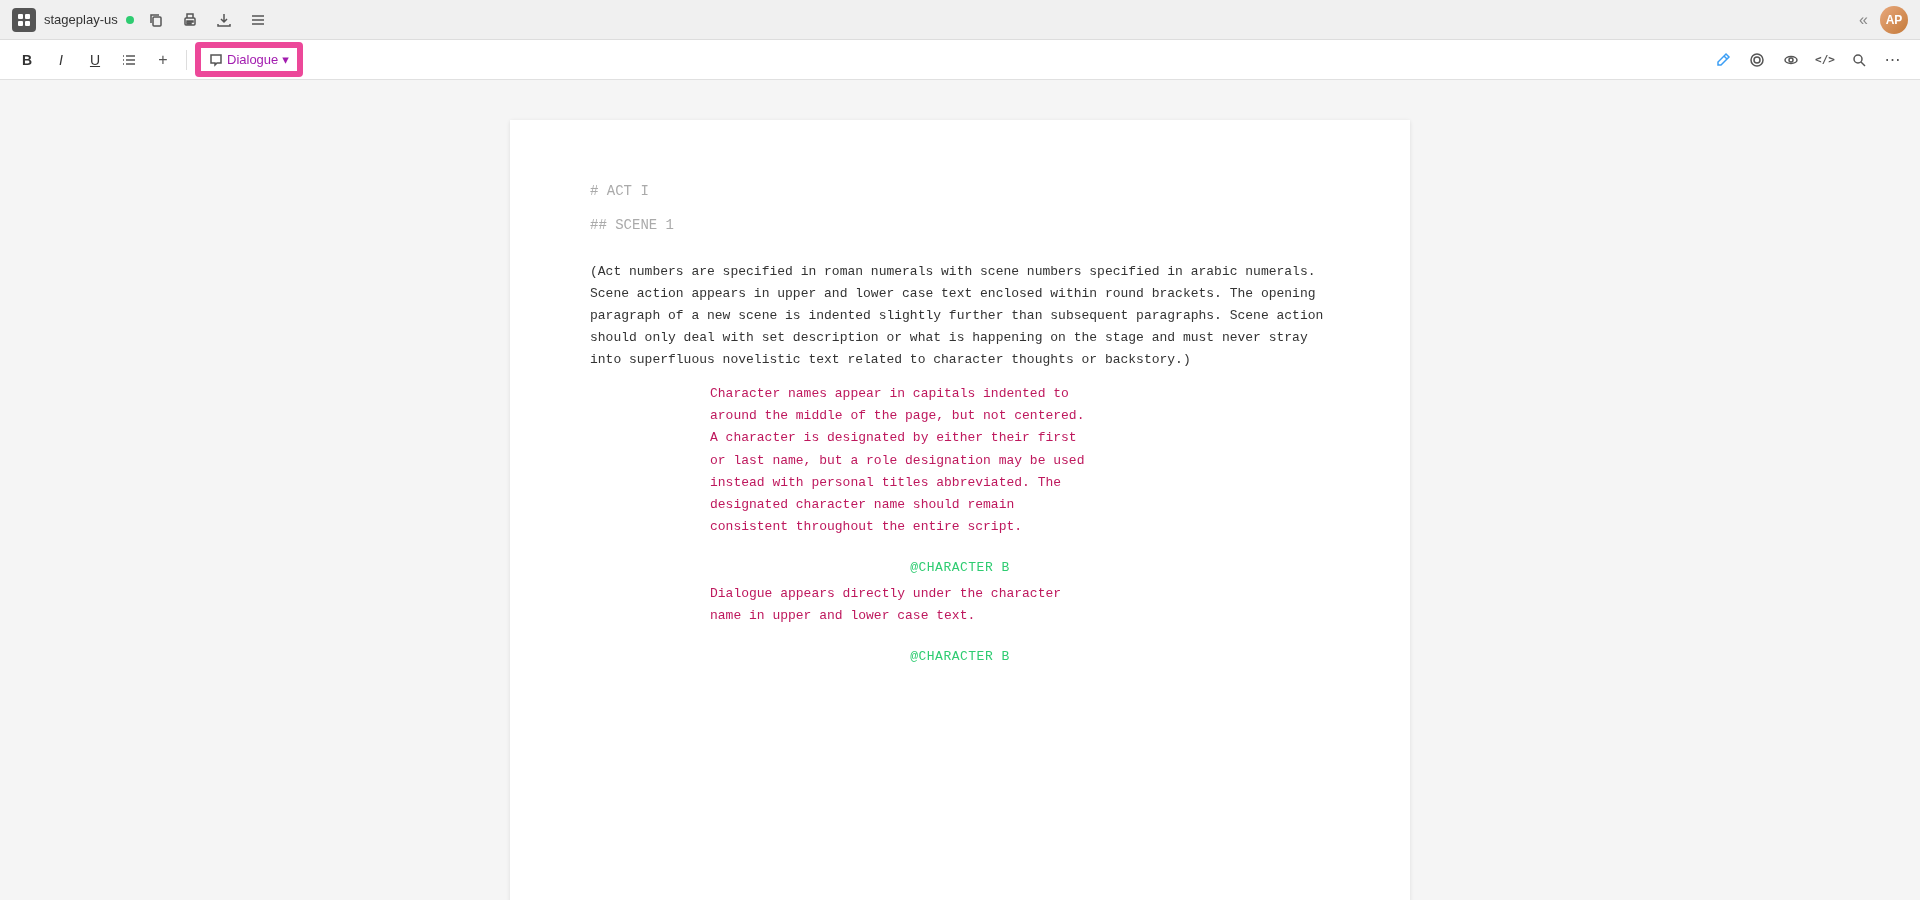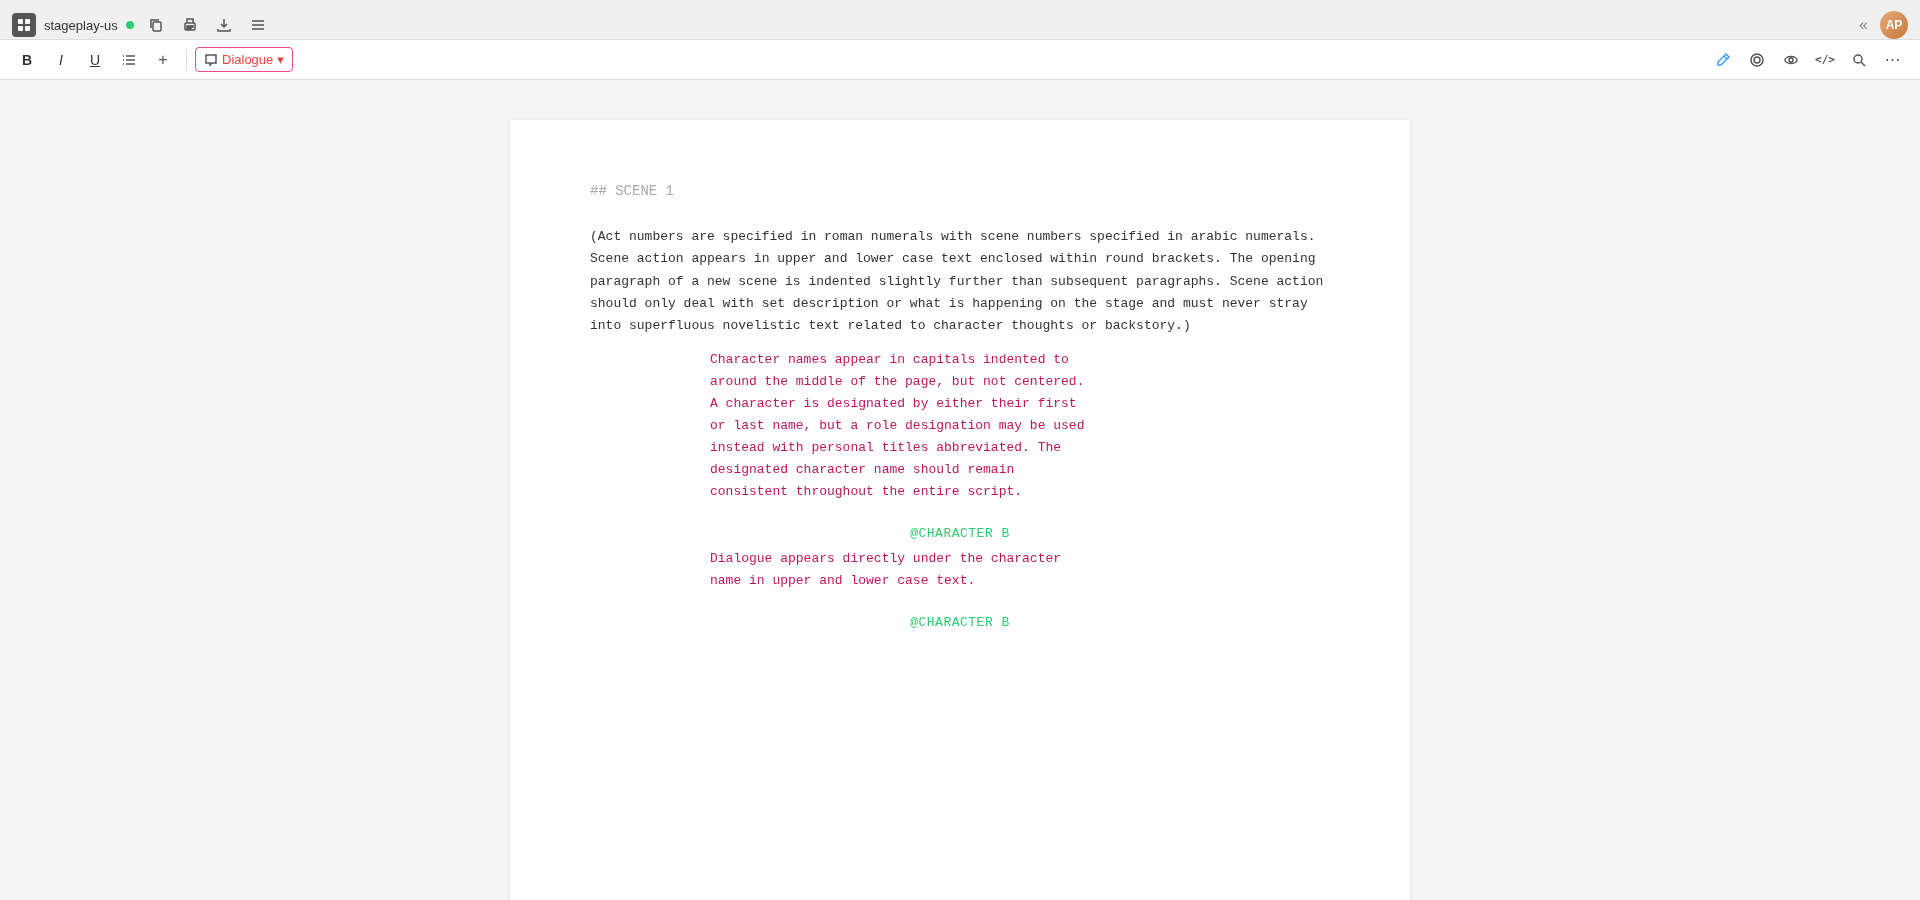--- a/index.html
+++ b/index.html
@@ -12,21 +12,21 @@
       font-family: -apple-system, BlinkMacSystemFont, 'Segoe UI', sans-serif;
       background: #f5f5f5;
       width: 1920px;
       height: 900px;
       overflow: hidden;
     }
 
     
     .top-bar {
       display: flex;
-      align-items: flex-end;
+      align-items: center;
       height: 40px;
       background: #f0f0f0;
       border-bottom: 1px solid #ddd;
       padding: 0 12px;
       gap: 8px;
     }
 
     .top-bar-left {
       display: flex;
       align-items: center;
@@ -136,25 +136,25 @@
       height: 20px;
       background: #ddd;
       margin: 0 4px;
     }
 
     .toolbar-select {
       display: flex;
       align-items: center;
       gap: 4px;
       padding: 4px 8px;
-      border: 1px solid #ec4899;
-      border-radius: 4px;
-      cursor: pointer;
-      font-size: 13px;
-      color: #ef4444;
+      border: 6px solid #ec4899;
+      border-radius: 4px;
+      cursor: pointer;
+      font-size: 13px;
+      color: #a21caf;
       background: #fff;
     }
 
     .toolbar-right {
       margin-left: auto;
       display: flex;
       align-items: center;
       gap: 4px;
     }
 
@@ -360,20 +360,21 @@
       </svg>
     </button>
 
     <button class="toolbar-right-btn" style="font-size:16px; letter-spacing:1px; color:#555">⋯</button>
   </div>
 </div>
 
 <div class="editor-area">
   <div class="editor-page">
 
+    <div class="act-heading"># ACT I</div>
     <div class="scene-heading">## SCENE 1</div>
 
     <div class="action-block">(Act numbers are specified in roman numerals with scene numbers specified in arabic numerals. Scene action appears in upper and lower case text enclosed within round brackets. The opening paragraph of a new scene is indented slightly further than subsequent paragraphs. Scene action should only deal with set description or what is happening on the stage and must never stray into superfluous novelistic text related to character thoughts or backstory.)</div>
 
     <div class="dialogue-block" style="white-space: pre-line;">Character names appear in capitals indented to
 around the middle of the page, but not centered.
 A character is designated by either their first
 or last name, but a role designation may be used
 instead with personal titles abbreviated. The
 designated character name should remain

